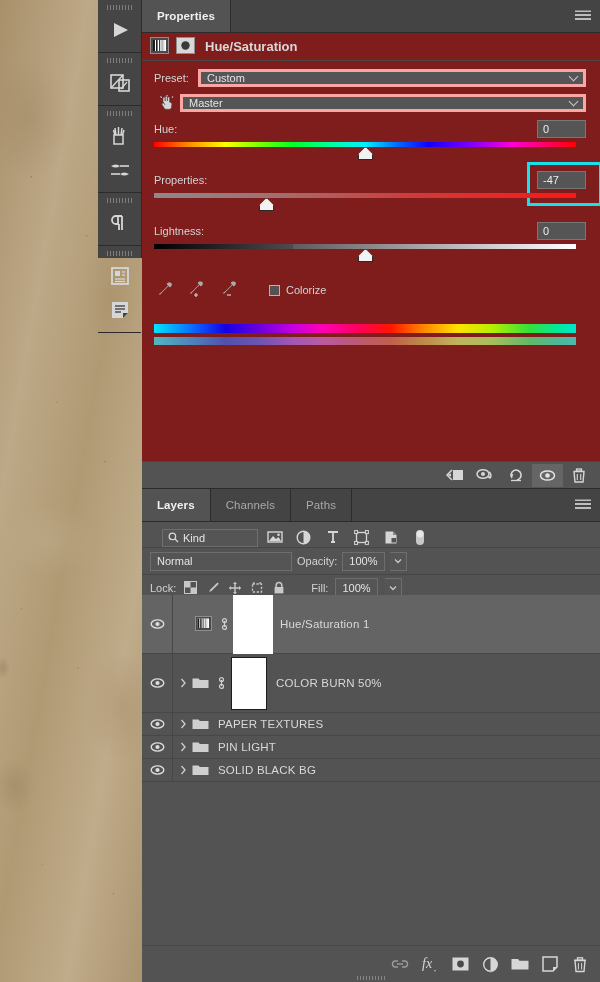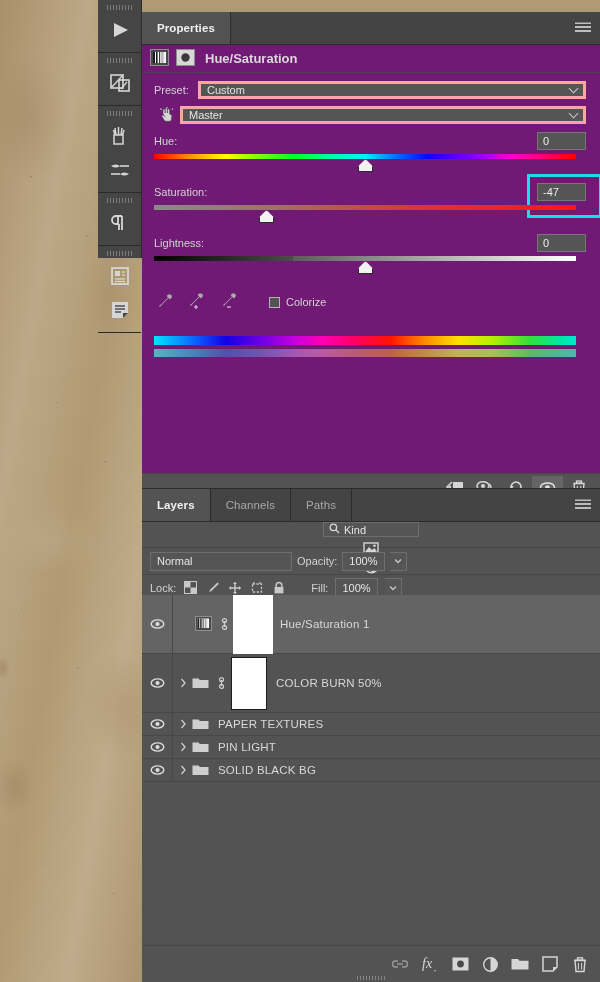--- a/index.html
+++ b/index.html
@@ -44,22 +44,22 @@
     background-image: repeating-linear-gradient(90deg, #7d7d7d 0 1px, transparent 1px 3px);
   }
   .dock-btn {
     width: 34px; height: 34px; margin: 0 auto;
     display: flex; align-items: center; justify-content: center;
   }
   .dock-btn svg { display: block; }
 
   
   #properties-panel {
-    position: absolute; left: 142px; top: 12px; width: 458px; height: 488px;
-    background: #701a75;
+    position: absolute; left: 142px; top: 0; width: 458px; height: 488px;
+    background: #7f1d1d;
   }
   .tabbar {
     height: 33px; background: #444444; display: flex; align-items: stretch;
     position: relative; border-bottom: 1px solid #2b2b2b;
   }
   .tab {
     display: flex; align-items: center; padding: 0 15px;
     color: #a8a8a8; font-size: 11.5px; letter-spacing: .1px;
     border-right: 1px solid #2b2b2b;
   }
@@ -151,22 +151,22 @@
     width: 31px; height: 23px; display: flex; align-items: center; justify-content: center;
   }
   .footer-btn.on { background: #656565; }
 
   
   #layers-panel {
     position: absolute; left: 142px; top: 488px; width: 458px; height: 494px;
     background: #535353; border-top: 1px solid #2b2b2b;
   }
   .filter-row {
-    height: 26px; display: flex; align-items: center; gap: 4px;
-    padding: 0 20px; border-bottom: 1px solid #464646; flex-direction: column;
+    height: 26px; display: flex; align-items: flex-end; gap: 4px;
+    padding: 0 20px; border-bottom: 1px solid #464646;
   }
   .kind-select {
     width: 96px; height: 18px; background: #555555; border: 1px solid #6e6e6e;
     display: flex; align-items: center; gap: 4px; padding: 0 5px;
     position: relative; color: #e4e4e4; font-size: 11px;
   }
   .filter-ico { width: 25px; height: 20px; display: flex; align-items: center; justify-content: center; }
 
   .blend-row {
     height: 27px; display: flex; align-items: center; gap: 5px;
@@ -356,21 +356,21 @@
         </div>
       </div>
       <div class="track-wrap">
         <div class="track hue"></div>
         <div class="thumb" style="left:204px"></div>
       </div>
     </div>
 
     <div class="slider-block">
       <div class="slider-head">
-        <span class="lbl">Saturation:</span>
+        <span class="lbl">Properties:</span>
         <div class="numbox-wrap highlight">
           <div class="numbox">-47</div>
         </div>
       </div>
       <div class="track-wrap">
         <div class="track sat"></div>
         <div class="thumb" style="left:105px"></div>
       </div>
     </div>
 

